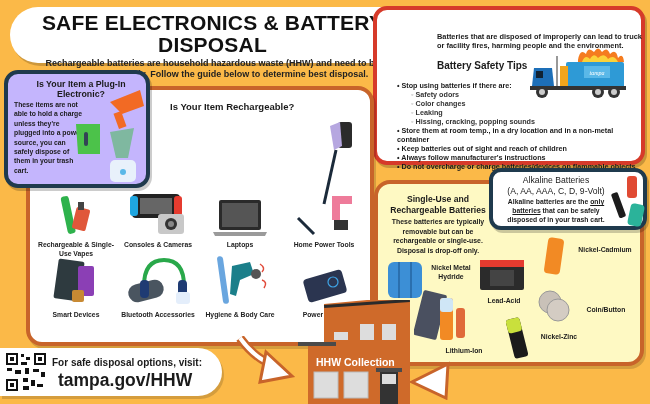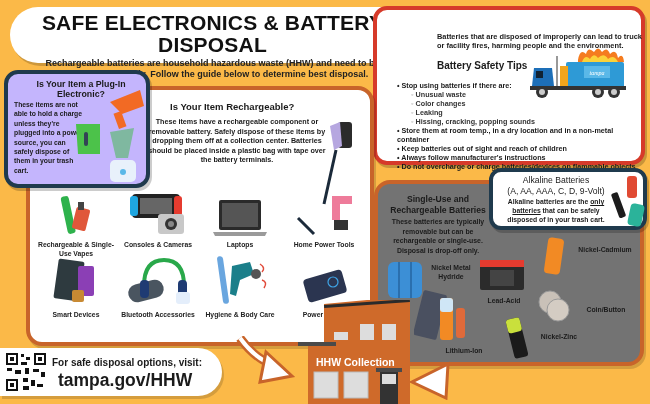--- a/index.html
+++ b/index.html
@@ -34,21 +34,21 @@
   .item { position: absolute; width: 80px; text-align: center; }
   .item .pic { height: 50px; display: flex; align-items: flex-end; justify-content: center; }
   .item .lbl { font-size: 6.8px; font-weight: 700; line-height: 8.5px; margin-top: 3px; color: #222; }
 
   
   #plugin { left: 4px; top: 70px; width: 146px; height: 118px; background: #c4b5fd; border: 4px solid #1f3a4d; border-radius: 14px; box-shadow: 2px 3px 0 rgba(0,0,0,0.2); }
   #plugin h2 { position: absolute; left: 8px; top: 5px; width: 130px; text-align: center; font-size: 8.8px; font-weight: 700; line-height: 10px; }
   #plugin .desc { position: absolute; left: 6px; top: 26px; width: 72px; font-size: 6.8px; font-weight: 700; line-height: 9.4px; }
 
   
-  #batteries { left: 374px; top: 180px; width: 270px; height: 186px; background: #737373; border: 4px solid #c8642a; border-radius: 16px; box-shadow: 2px 3px 0 rgba(0,0,0,0.15); }
+  #batteries { left: 374px; top: 180px; width: 270px; height: 186px; background: #fef9c3; border: 4px solid #c8642a; border-radius: 16px; box-shadow: 2px 3px 0 rgba(0,0,0,0.15); }
   #batteries h2 { position: absolute; left: 6px; top: 10px; width: 108px; text-align: center; font-size: 8.6px; font-weight: 700; line-height: 11px; }
   #batteries .desc { position: absolute; left: 6px; top: 33px; width: 108px; text-align: center; font-size: 6.9px; font-weight: 700; line-height: 9.5px; }
   .bat { position: absolute; font-size: 6.8px; font-weight: 700; line-height: 8.5px; text-align: center; }
 
   
   #alkaline { left: 489px; top: 168px; width: 158px; height: 62px; background: #fff; border: 4px solid #1f3a4d; border-radius: 12px; box-shadow: 2px 3px 0 rgba(0,0,0,0.2); }
   #alkaline h2 { position: absolute; left: 4px; top: 3px; width: 118px; text-align: center; font-size: 8.6px; font-weight: 400; line-height: 10.5px; }
   #alkaline .desc { position: absolute; left: 4px; top: 25px; width: 118px; text-align: center; font-size: 6.8px; font-weight: 700; line-height: 9px; }
   #alkaline .desc u { text-decoration: underline; }
 
@@ -68,21 +68,21 @@
   <h1>SAFE ELECTRONICS &amp; BATTERY DISPOSAL</h1>
   <p>Rechargeable batteries are household hazardous waste (HHW) and need to be</p>
   <p style="margin-top:0">disposed of properly. Follow the guide below to determine best disposal.</p>
 </div>
 
 <div id="safety" class="abs">
   <h2>Battery Safety Tips</h2>
   <div class="intro">Batteries that are disposed of improperly can lead to truck or facility fires, harming people and the environment.</div>
   <ul>
     <li>Stop using batteries if there are:</li>
-    <li class="sub">Unusual waste</li>
+    <li class="sub">Safety odors</li>
     <li class="sub">Color changes</li>
     <li class="sub">Leaking</li>
     <li class="sub">Hissing, cracking, popping sounds</li>
     <li>Store them at room temp., in a dry location and in a non-metal container</li>
     <li>Keep batteries out of sight and reach of children</li>
     <li>Always follow manufacturer's instructions</li>
     <li>Do not overcharge or charge batteries/devices on flammable objects</li>
   </ul>
 </div>
 
@@ -100,21 +100,20 @@
   <circle cx="14" cy="46" r="6" fill="#333"></circle>
     <circle cx="14" cy="46" r="3" fill="#ccc"></circle>
   <circle cx="70" cy="46" r="6" fill="#333"></circle>
     <circle cx="70" cy="46" r="3" fill="#ccc"></circle>
   <circle cx="86" cy="46" r="6" fill="#333"></circle>
     <circle cx="86" cy="46" r="3" fill="#ccc"></circle>
 </svg>
 
 <div id="recharge" class="abs">
   <h2>Is Your Item Rechargeable?</h2>
-  <div class="desc">These items have a rechargeable component or removable battery. Safely dispose of these items by dropping them off at a collection center. Batteries should be placed inside a plastic bag with tape over the battery terminals.</div>
 
   <svg class="abs" style="left:290px;top:26px" width="40" height="90" viewBox="0 0 40 90">
     <rect x="18" y="6" width="14" height="26" rx="3" fill="#2b2b2b"></rect>
     <path d="M10 10 L20 6 L22 30 L14 34 Z" fill="#b6a7e0"></path>
     <line x1="16" y1="34" x2="4" y2="88" stroke="#1b2a3a" stroke-width="3"></line>
   </svg>
 
   <div class="item" style="left:6px;top:98px">
     <div class="pic">
       <svg width="40" height="48" viewBox="0 0 40 48">

